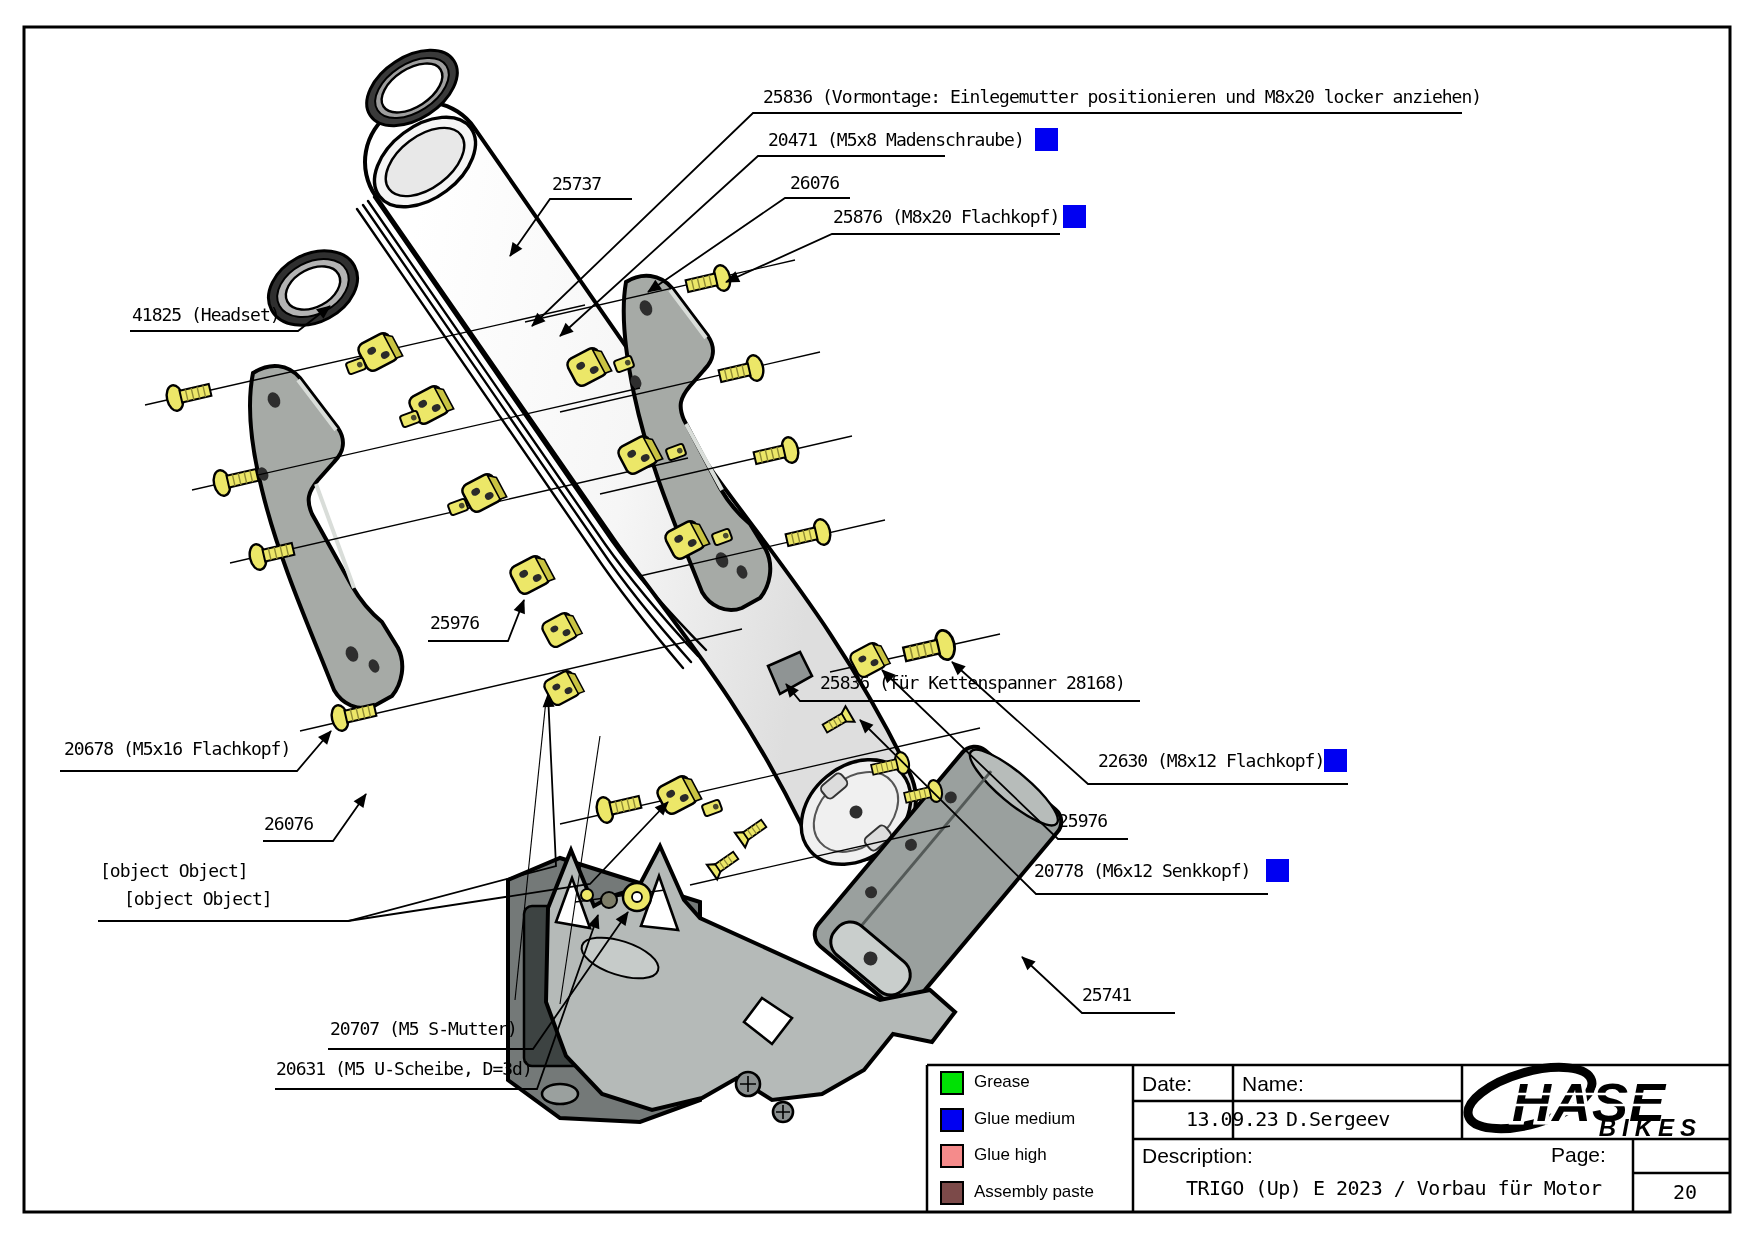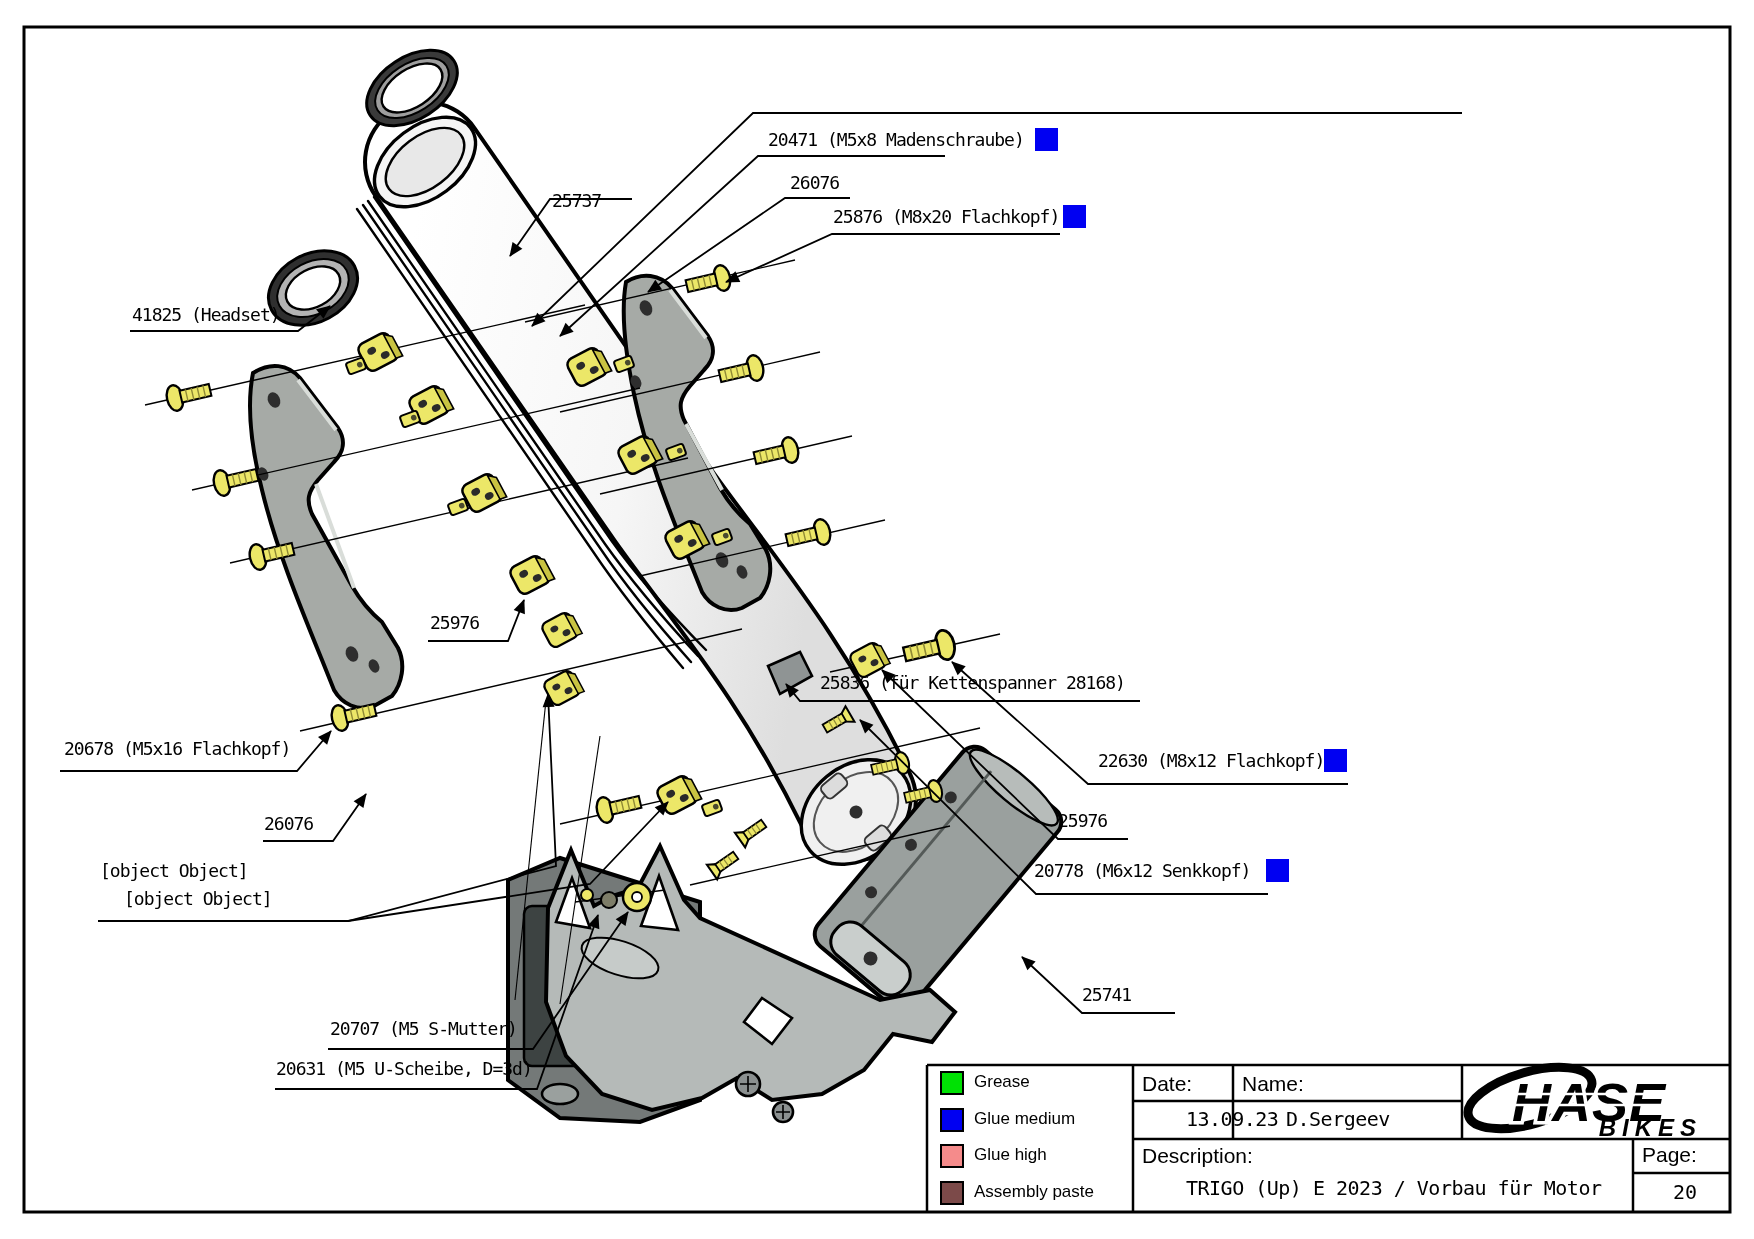--- a/index.html
+++ b/index.html
@@ -246,26 +246,27 @@
 
   <g>
     <ellipse cx="1530" cy="1098" rx="64" ry="26" transform="rotate(-16 1530 1098)" fill="none" stroke="#000" stroke-width="9"></ellipse>
     <text x="1512" y="1121" font-family="Liberation Sans, sans-serif" font-size="54" font-weight="bold" font-style="italic" letter-spacing="1" fill="#000" paint-order="stroke" stroke="#fff" stroke-width="7">HASE</text>
     <line x1="1506" y1="1094" x2="1696" y2="1094" stroke="#fff" stroke-width="2.5"></line>
     <line x1="1506" y1="1105" x2="1696" y2="1105" stroke="#fff" stroke-width="2.5"></line>
     <text x="1702" y="1136" text-anchor="end" font-family="Liberation Sans, sans-serif" font-size="24" font-weight="bold" font-style="italic" letter-spacing="6" fill="#000">BIKES</text>
   </g>
 </svg>
 
+<div class="plbl" style="left:763px;top:86px">25836 (Vormontage: Einlegemutter positionieren und M8x20 locker anziehen)</div>
 <div class="plbl" style="left:768px;top:129px">20471 (M5x8 Madenschraube)</div>
 <div class="marker" style="left: 1035px; top: 128px; background-color: rgb(0, 0, 242);"></div>
 <div class="plbl" style="left:790px;top:172px">26076</div>
 <div class="plbl" style="left:833px;top:206px">25876 (M8x20 Flachkopf)</div>
 <div class="marker" style="left: 1063px; top: 205px; background-color: rgb(0, 0, 242);"></div>
-<div class="plbl" style="left:552px;top:190px">25737</div>
+<div class="plbl" style="left:552px;top:173px">25737</div>
 <div class="plbl" style="left:132px;top:304px">41825 (Headset)</div>
 <div class="plbl" style="left:430px;top:612px">25976</div>
 <div class="plbl" style="left:820px;top:672px">25836 (für Kettenspanner 28168)</div>
 <div class="plbl" style="left:64px;top:738px">20678 (M5x16 Flachkopf)</div>
 <div class="plbl" style="left:264px;top:813px">26076</div>
 <div class="plbl" style="left:100px;top:860px">[object Object]</div>
 <div class="plbl" style="left:124px;top:888px">[object Object]</div>
 <div class="plbl" style="left:1098px;top:750px">22630 (M8x12 Flachkopf)</div>
 <div class="marker" style="left: 1324px; top: 749px; background-color: rgb(0, 0, 242);"></div>
 <div class="plbl" style="left:1058px;top:810px">25976</div>
@@ -283,16 +284,16 @@
 <div class="leglbl" style="left:974px;top:1145px">Glue high</div>
 <div class="chip" style="left: 940px; top: 1181px; background-color: rgb(124, 74, 73);"></div>
 <div class="leglbl" style="left:974px;top:1182px">Assembly paste</div>
 
 <div class="hdr" style="left:1142px;top:1072px">Date:</div>
 <div class="val" style="left:1142px;top:1107px">13.09.23</div>
 <div class="hdr" style="left:1242px;top:1072px">Name:</div>
 <div class="val" style="left:1242px;top:1107px">D.Sergeev</div>
 <div class="hdr" style="left:1142px;top:1144px">Description:</div>
 <div class="val" style="left:1142px;top:1176px">TRIGO (Up) E 2023 / Vorbau für Motor</div>
-<div class="hdr" style="left:1642px;top:1143px">Page:</div>
+<div class="hdr" style="left:1551px;top:1143px">Page:</div>
 <div class="pageval">20</div>
 
 </div>
 
 </body></html>

